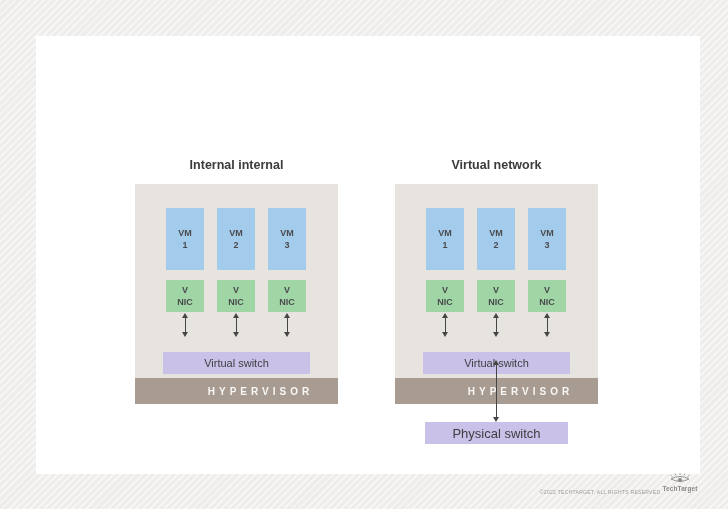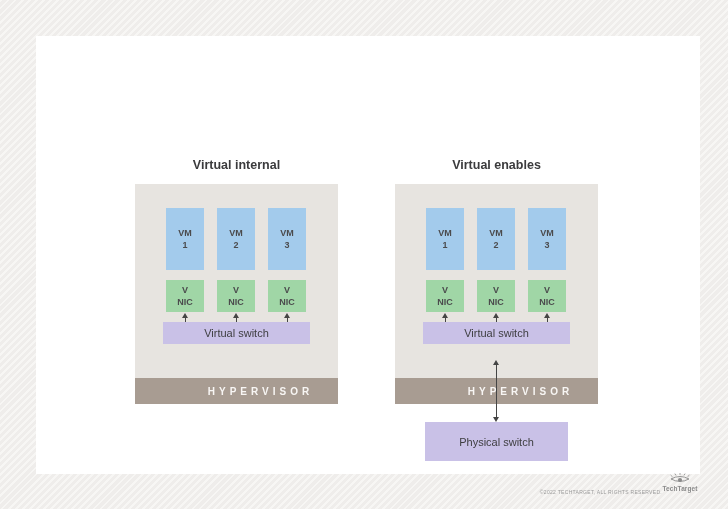--- a/index.html
+++ b/index.html
@@ -53,56 +53,56 @@
     border-bottom: 5px solid var(--arrow-gray, #454545);
   }
   .varrow::after {
     content: ""; position: absolute; bottom: 0; left: 1px;
     border-left: 3.5px solid transparent; border-right: 3.5px solid transparent;
     border-top: 5px solid var(--arrow-gray, #454545);
   }
   .short { top: 129px; height: 24px; }
   .a1 { left: 46px; } .a2 { left: 97px; } .a3 { left: 148px; }
   .switch-bar {
-    position: absolute; top: 138px; left: 28px; width: 147px; height: 22px;
+    position: absolute; top: 168px; left: 28px; width: 147px; height: 22px;
     background: var(--switch-purple, #c9c1e7);
     display: flex; align-items: center; justify-content: center;
     font-size: 11px; color: #3e3e40;
   }
   .hyp-bar {
     position: absolute; top: 194px; left: 0; width: 203px; height: 26px;
     background: var(--hypervisor-taupe, #a89c92);
     display: flex; align-items: center; justify-content: center;
     font-size: 10px; font-weight: 700; letter-spacing: 4px; text-indent: 4px; color: #f8f6f4; padding-left: 44px;
   }
   .long { top: 202px; left: 97px; height: 62px; }
   .physical-bar {
-    position: absolute; top: 264px; left: 30px; width: 143px; height: 39px;
+    position: absolute; top: 264px; left: 30px; width: 143px; height: 22px;
     background: var(--switch-purple, #c9c1e7);
     display: flex; align-items: center; justify-content: center;
-    font-size: 11px; color: #3e3e40;
+    font-size: 13px; color: #3e3e40;
   }
   .copyright {
     position: absolute; top: 489px; right: 66px;
     font-size: 5px; letter-spacing: 0.3px; color: #9b9b9b; white-space: nowrap;
   }
   .brand {
     position: absolute; top: 473px; right: 25px; width: 46px; text-align: center; color: #8a8a8a;
   }
   .brand svg { display: block; margin: 0 auto 1px auto; }
   .brand-text { font-size: 6.5px; font-weight: 700; letter-spacing: 0.1px; }
 </style>
 </head>
 <body>
 
 <div class="card">
 
 
   <div class="diagram left">
-    <div class="diagram-title">Virtual internal</div>
+    <div class="diagram-title">Internal internal</div>
     <div class="panel">
       <div class="box vm c1">
         <span>VM</span>
         <span>1</span>
       </div>
       <div class="box vm c2">
         <span>VM</span>
         <span>2</span>
       </div>
       <div class="box vm c3">
@@ -129,21 +129,21 @@
         </div>
       <div class="varrow short a3">
           <i class="line"></i>
         </div>
       <div class="switch-bar">Virtual switch</div>
       <div class="hyp-bar">HYPERVISOR</div>
     </div>
   </div>
 
   <div class="diagram right">
-    <div class="diagram-title">Virtual enables</div>
+    <div class="diagram-title">Virtual network</div>
     <div class="panel">
       <div class="box vm c1">
         <span>VM</span>
         <span>1</span>
       </div>
       <div class="box vm c2">
         <span>VM</span>
         <span>2</span>
       </div>
       <div class="box vm c3">

